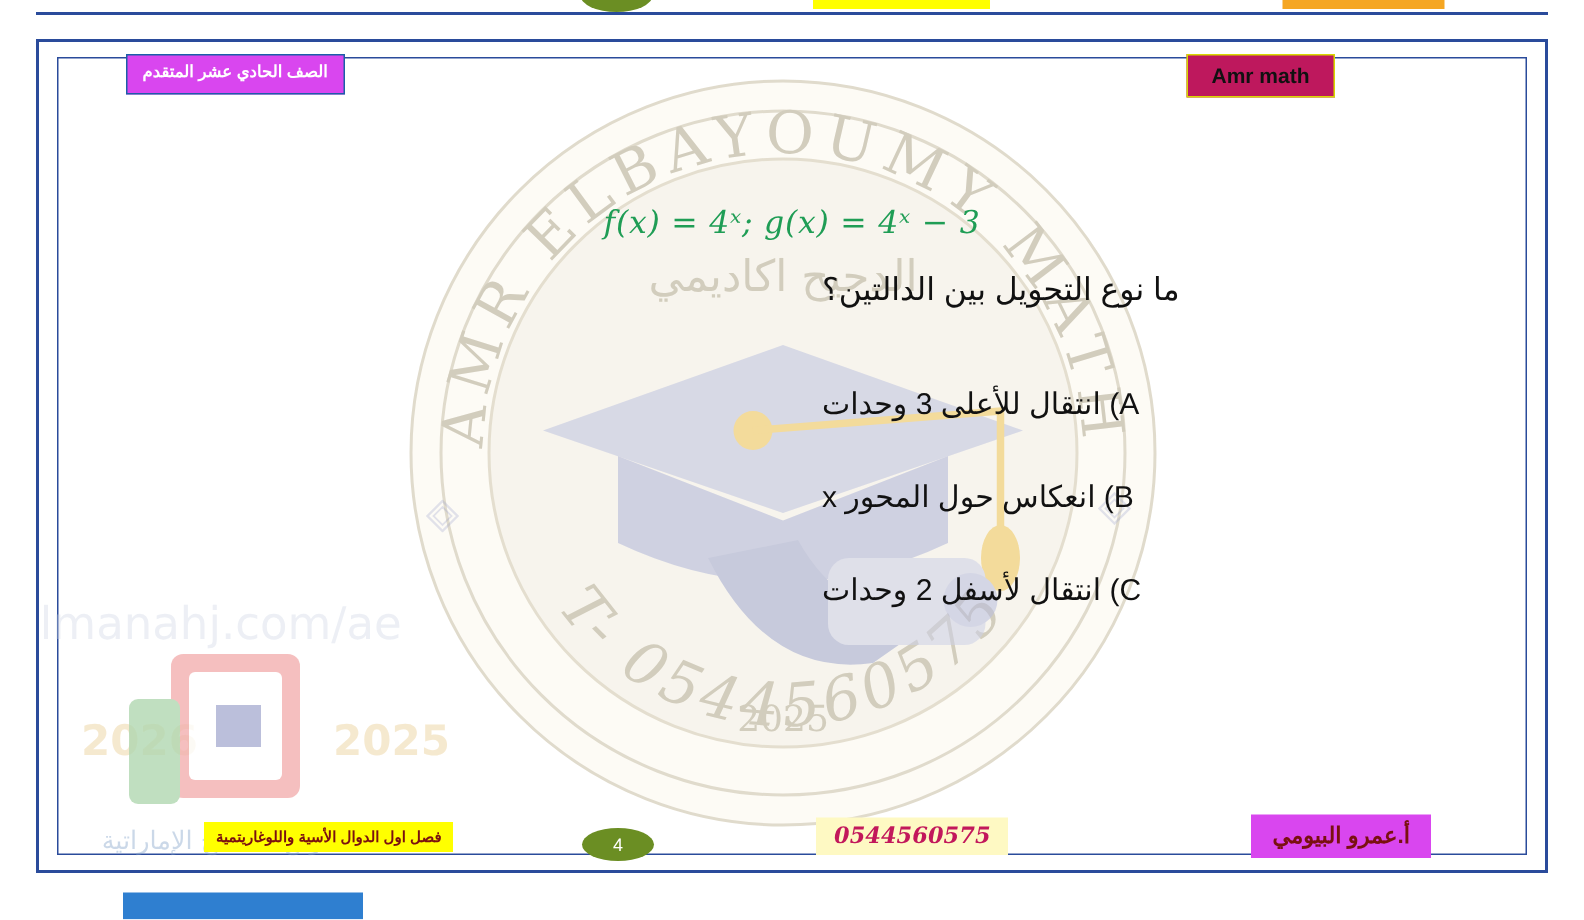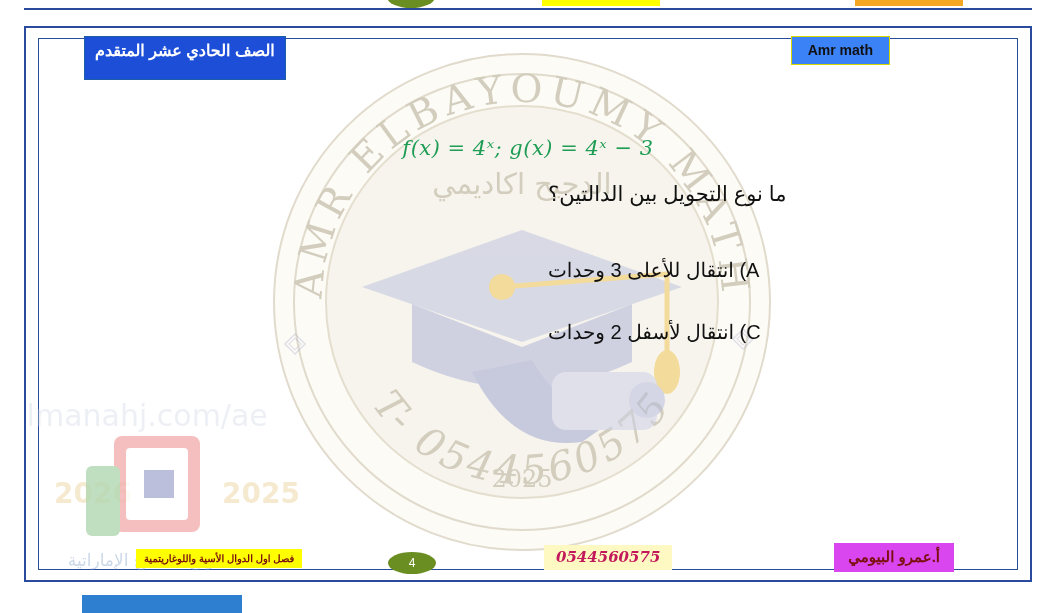--- a/index.html
+++ b/index.html
@@ -97,34 +97,34 @@
     height: 210px;
     pointer-events: none;
     opacity: .40;
   }
 
   
   .tag-grade {
     position: absolute;
     left: 58px;
     top: 8px;
-    background: #1d4ed8;
+    background: #d946ef;
     color: #ffffff;
-    font-size: 16px;
-    font-weight: bold;
-    padding: 4px 10px 19px 10px;
+    font-size: 11px;
+    font-weight: bold;
+    padding: 4px 10px 8px 10px;
     border: 1px solid #1c5ea8;
     direction: rtl;
     white-space: nowrap;
   }
   .tag-brand {
     position: absolute;
     right: 140px;
     top: 8px;
-    background: #3b82f6;
+    background: #be185d;
     color: #111111;
     font-size: 14px;
     font-weight: bold;
     padding: 5px 16px 6px 16px;
     border: 1px solid #d8d800;
     white-space: nowrap;
     margin-left: 14px;
   }
 
   
@@ -308,20 +308,24 @@
   <div class="formula">f(x) = 4ˣ;  g(x) = 4ˣ − 3</div>
 
   <div class="qblock">
     <div class="question">ما نوع التحويل بين الدالتين؟</div>
 
     <div class="choice">
       <span class="lbl">A)</span>
       <span>انتقال للأعلى 3 وحدات</span>
     </div>
     <div class="choice">
+      <span class="lbl">B)</span>
+      <span>انعكاس حول المحور  x</span>
+    </div>
+    <div class="choice">
       <span class="lbl">C)</span>
       <span>انتقال لأسفل 2 وحدات</span>
     </div>
   </div>
 
   <div class="footer-chapter">فصل اول  الدوال الأسية واللوغاريتمية</div>
   <div class="footer-page">4</div>
   <div class="footer-phone">0544560575</div>
   <div class="footer-author">أ.عمرو البيومي</div>
 </div>

